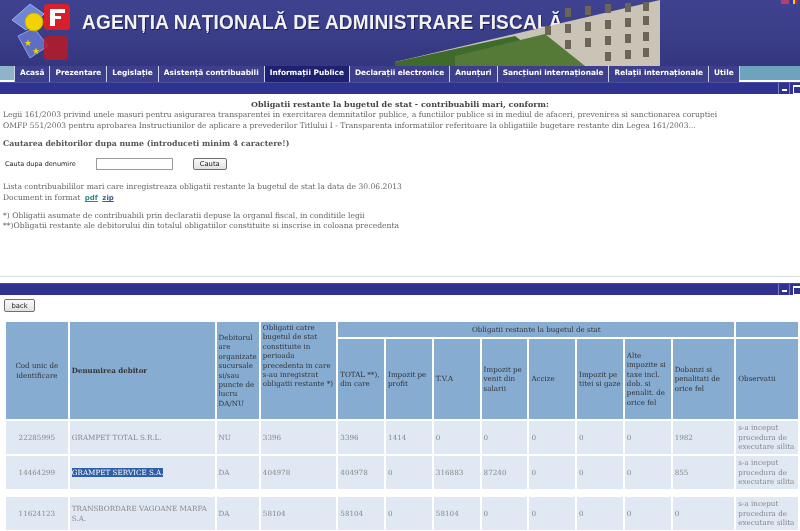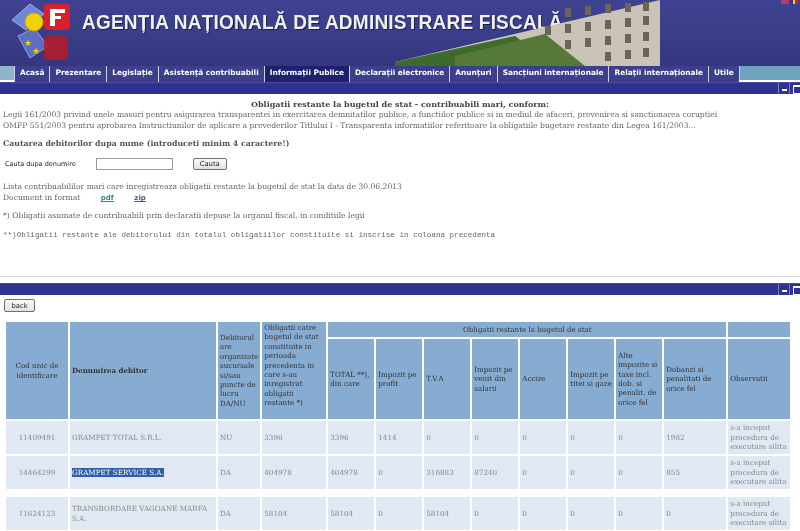--- a/index.html
+++ b/index.html
@@ -32,21 +32,21 @@
 
   
   .upper { position: absolute; left: 0; top: 95px; width: 800px; }
   .center-heading { position: absolute; top: 4px; left: 0; width: 800px; text-align: center; font-weight: bold; font-size: 8px; color: #444; }
   .para { position: absolute; left: 3px; font-size: 7.6px; color: #666; white-space: nowrap; }
   .search-heading { position: absolute; left: 3px; top: 44px; font-weight: bold; font-size: 7.8px; color: #555; }
   .search-row { position: absolute; left: 5px; top: 63px; display: flex; align-items: center; gap: 20px; }
   .search-label { font-family: "DejaVu Sans", sans-serif; font-size: 6.5px; color: #222; }
   .search-input { width: 77px; height: 12px; border: 1px solid #9a9a9a; background: #fff; }
   .btn { height: 12px; padding: 0 6px; font-family: "DejaVu Sans", sans-serif; font-size: 6.8px; color: #222; background: linear-gradient(#fafafa, #e2e2e2); border: 1px solid #707070; border-radius: 2px; line-height: 10px; }
-  .link { font-family: "DejaVu Sans", sans-serif; font-weight: bold; font-size: 7px; text-decoration: underline; margin-left: 18px; }
+  .link { font-family: "DejaVu Sans", sans-serif; font-weight: bold; font-size: 7px; text-decoration: underline; margin-left: 2px; }
   .link.pdf { color: #2a8a8a; }
   .link.zip { color: #3a5c8c; }
 
   .sep-line { position: absolute; left: 0; top: 276px; width: 800px; height: 1px; background: #d8dce6; }
 
   
   .back-btn { position: absolute; left: 4px; top: 299px; width: 31px; height: 13px; }
 
   
   .tbl-wrap { position: absolute; left: 4px; top: 320px; }
@@ -136,57 +136,57 @@
     <input class="search-input" type="text" value="" style="">
     <button class="btn">Cauta</button>
   </div>
   <div class="para" style="top:87px;">Lista contribuabililor mari care inregistreaza obligatii restante la bugetul de stat la data de 30.06.2013</div>
   <div class="para" style="top:98px;">
     <span>Document in format</span>
     <a class="link pdf">pdf</a>
     <a class="link zip">zip</a>
   </div>
   <div class="para" style="top:116px;">*) Obligatii asumate de contribuabili prin declaratii depuse la organul fiscal, in conditiile legii</div>
-  <div class="para" style="top:136px;font-family:Liberation Mono, monospace;">**)Obligatii restante ale debitorului din totalul obligatiilor constituite si inscrise in coloana precedenta</div>
+  <div class="para" style="top:126px;">**)Obligatii restante ale debitorului din totalul obligatiilor constituite si inscrise in coloana precedenta</div>
 </div>
 
 <div class="sep-line"></div>
 
 <div class="panel-bar" style="top:283px;">
   <div class="bar-btn min"></div>
   <div class="bar-btn max"></div>
 </div>
 
 <button class="btn back-btn">back</button>
 
 <div class="tbl-wrap">
   <table>
     <tbody>
         <tr>
       <th rowspan="2" style="width:62px;text-align:center;">Cod unic de identificare</th>
       <th rowspan="2" style="width:146px;font-weight:bold;">Denumirea debitor</th>
       <th rowspan="2" style="width:38px;">Debitorul are organizate sucursale si/sau puncte de lucru DA/NU</th>
-      <th rowspan="2" style="width:64px;vertical-align:top;">Obligatii catre bugetul de stat constituite in perioada precedenta in care s-au inregistrat obligatii restante *)</th>
+      <th rowspan="2" style="width:76px;vertical-align:top;">Obligatii catre bugetul de stat constituite in perioada precedenta in care s-au inregistrat obligatii restante *)</th>
       <th colspan="8" style="text-align:center;height:15px;">Obligatii restante la bugetul de stat</th>
       <th style="width:62px;"></th>
     </tr>
     <tr>
       <th style="width:46px;height:80px;">TOTAL **), din care</th>
       <th style="width:46px;">Impozit pe profit</th>
       <th style="width:46px;">T.V.A</th>
       <th style="width:46px;">Impozit pe venit din salarii</th>
       <th style="width:46px;">Accize</th>
       <th style="width:46px;">Impozit pe titei si gaze</th>
       <th style="width:46px;">Alte impozite si taxe incl. dob. si penalit. de orice fel</th>
       <th style="width:62px;">Dobanzi si penalitati de orice fel</th>
       <th>Observatii</th>
     </tr>
 
     <tr>
-      <td class="cui" style="height:33px;">11409491</td>
+      <td class="cui" style="height:33px;">22285995</td>
       <td>GRAMPET TOTAL S.R.L.</td>
       <td>NU</td>
       <td>3396</td>
       <td>3396</td>
       <td>1414</td>
       <td>0</td>
       <td>0</td>
       <td>0</td>
       <td>0</td>
       <td>0</td>

